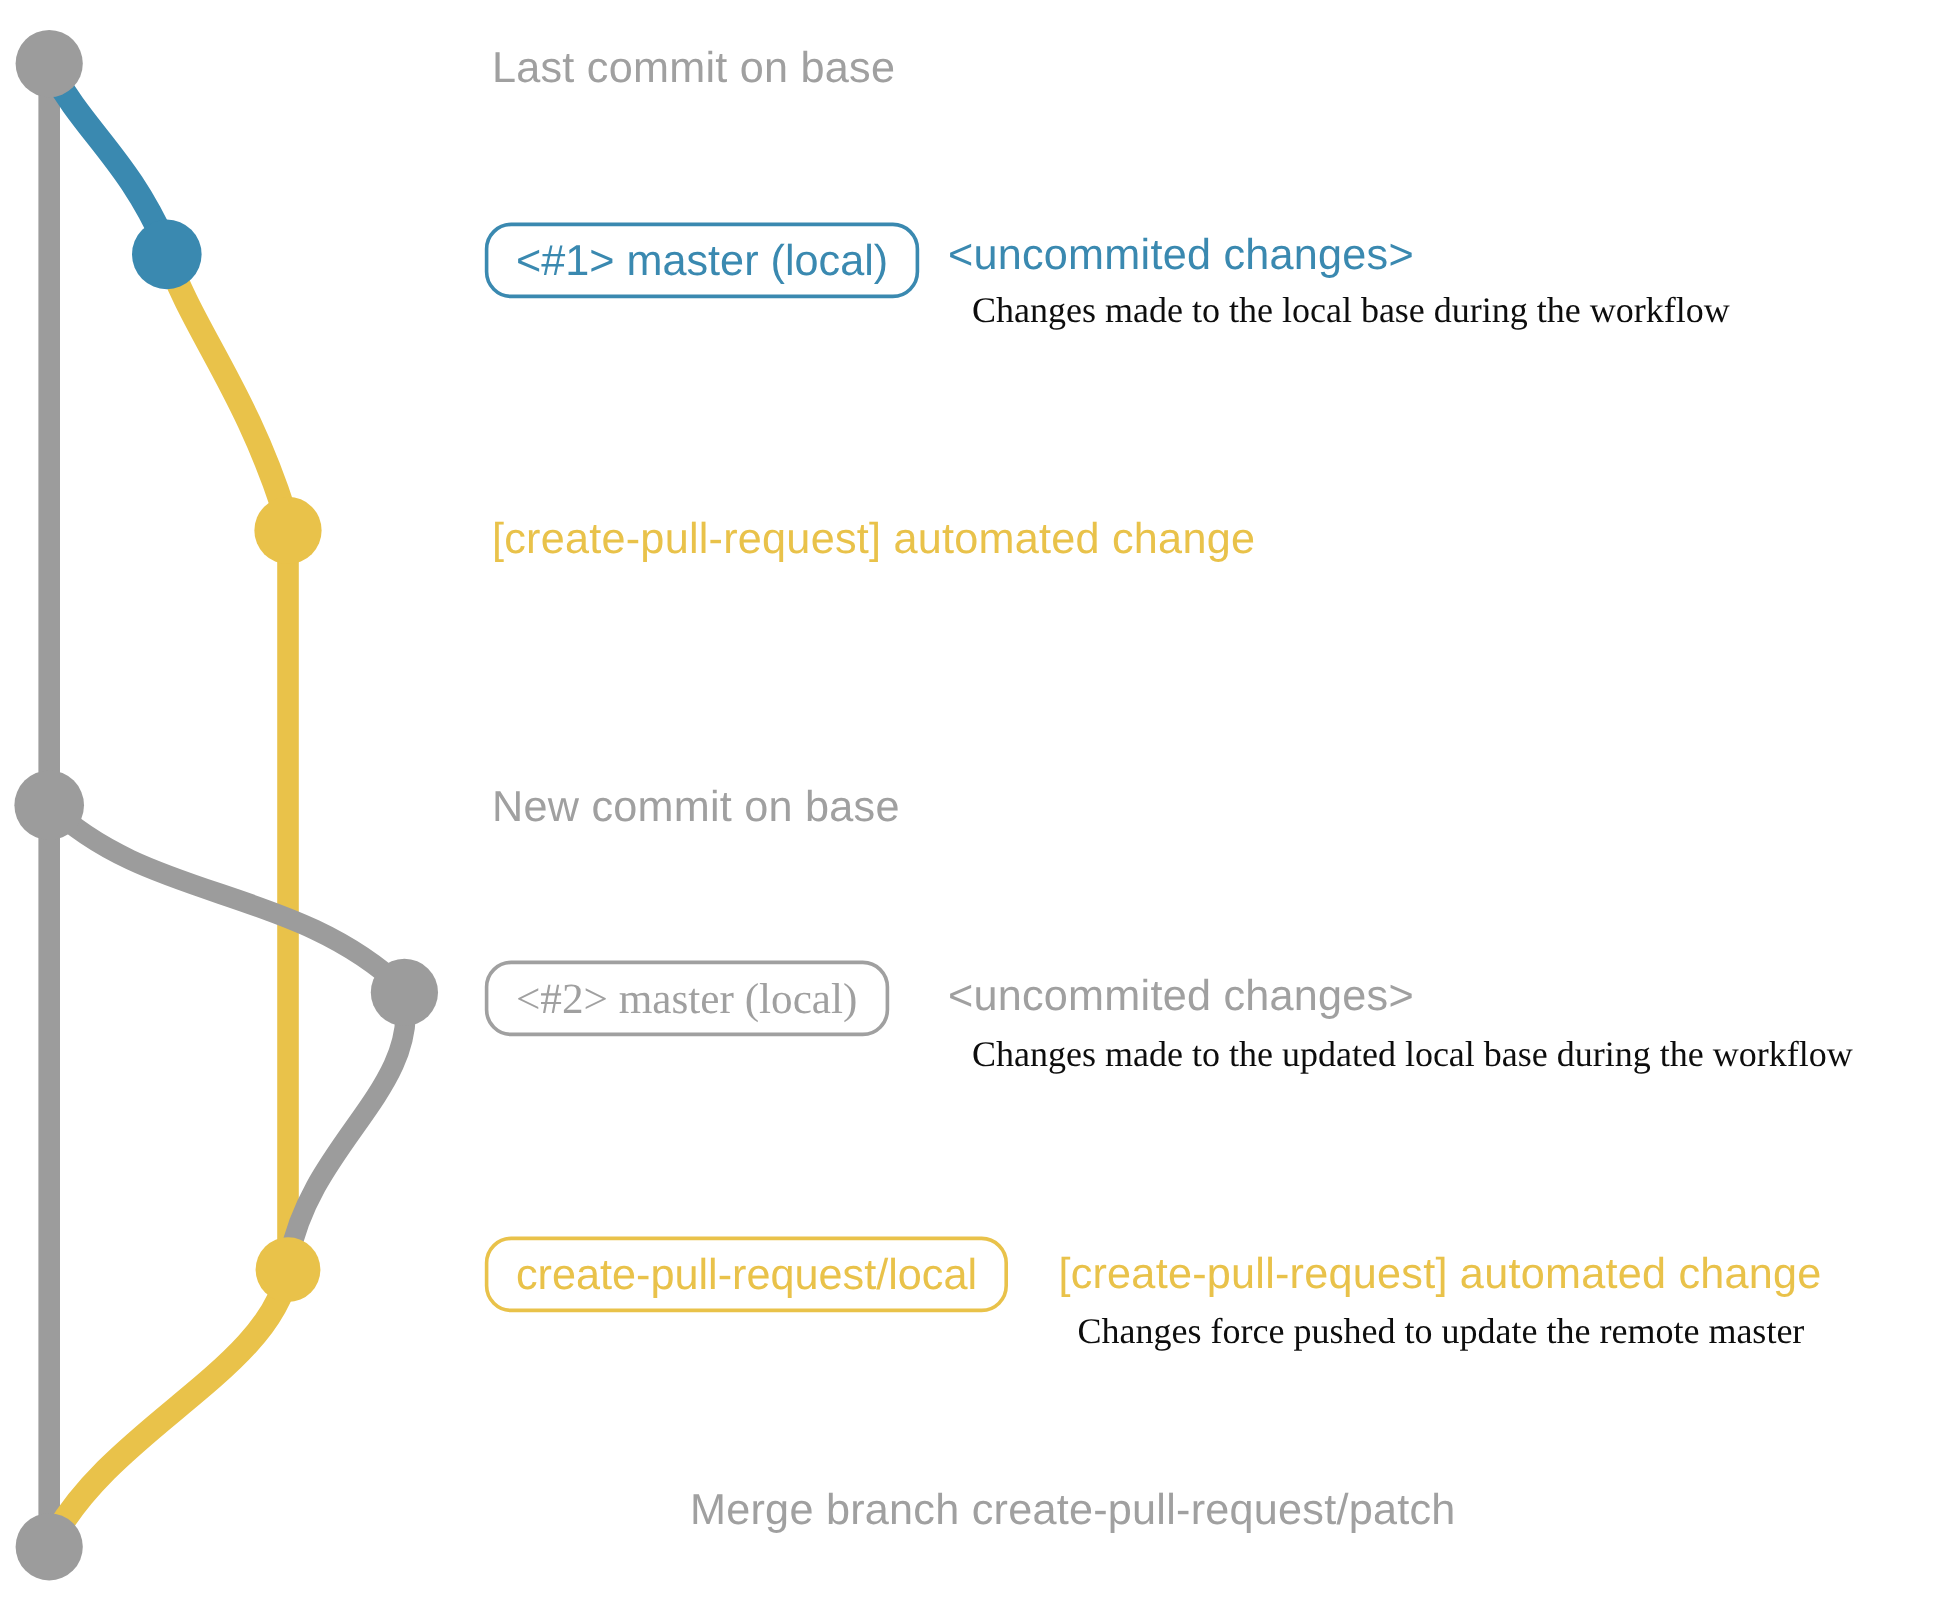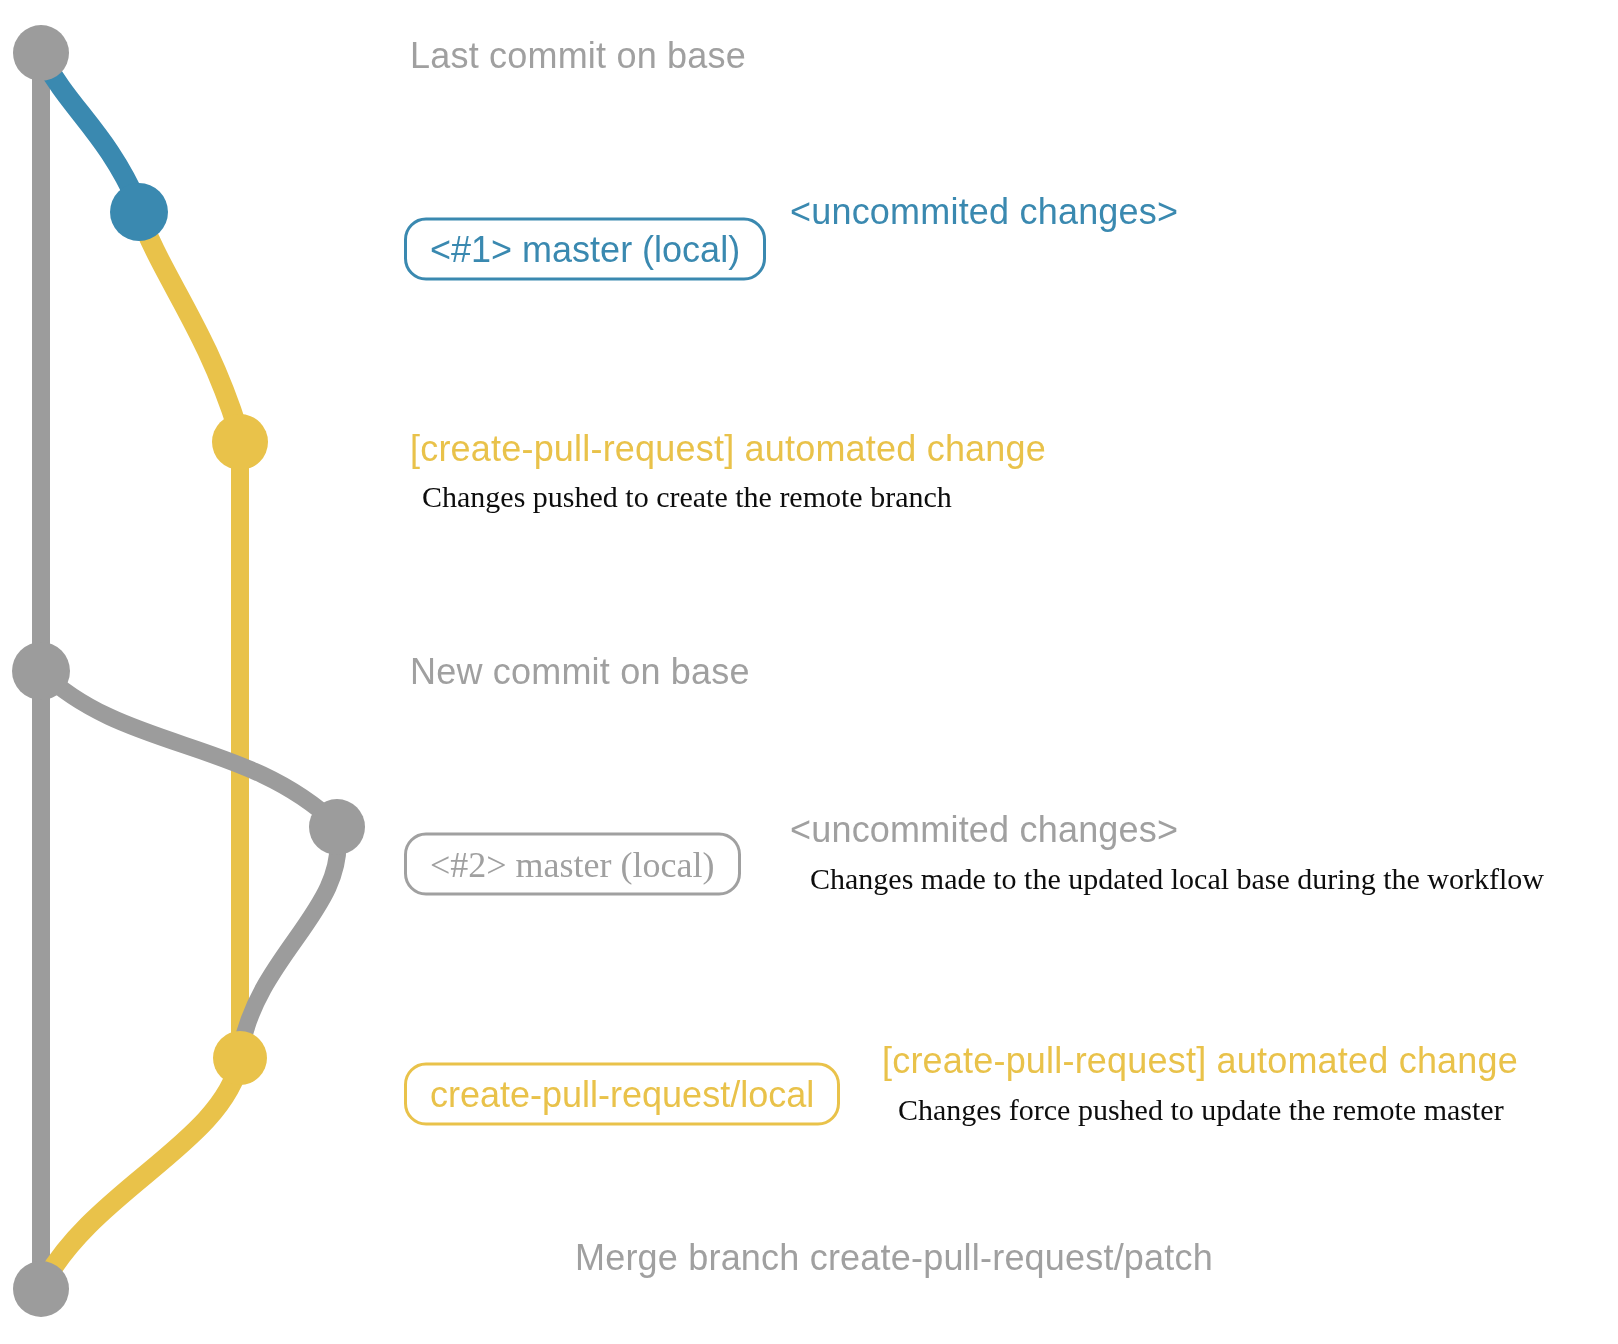--- a/index.html
+++ b/index.html
@@ -53,21 +53,20 @@
     position: absolute;
     transform: translateY(-50%);
     display: inline-flex;
     align-items: center;
     height: 57px;
     padding: 0 23px;
     border: 3px solid;
     border-radius: 22px;
     font-size: 36px;
     white-space: nowrap;
-    margin-top: 32px;
   }
   .badge.b-blue   { border-color: var(--blue);   color: var(--blue); }
   .badge.b-gray   { border-color: var(--graytext); color: var(--graytext); font-family: Liberation Serif, serif; }
   .badge.b-yellow { border-color: var(--yellow); color: var(--yellow); }
 </style>
 </head>
 <body>
 
 <div class="canvas">
 
@@ -93,23 +92,23 @@
     <circle cx="41" cy="671" r="29" class="f-gray"></circle>
     <circle cx="337" cy="827" r="28" class="f-gray"></circle>
     <circle cx="240" cy="1058" r="27" class="f-yellow"></circle>
     <circle cx="41" cy="1289" r="28" class="f-gray"></circle>
   </svg>
 
   <div class="vc sans-label c-gray" style="left:410px; top:56px">Last commit on base</div>
 
   <div class="badge b-blue" style="left:404px; top:217px">&lt;#1&gt; master (local)</div>
   <div class="vc sans-label c-blue" style="left:790px; top:212px">&lt;uncommited changes&gt;</div>
+  <div class="vc serif-note" style="left:810px; top:259px">Changes made to the local base during the workflow</div>
 
   <div class="vc sans-label c-yellow" style="left:410px; top:449px">[create-pull-request] automated change</div>
-  <div class="vc serif-note" style="left:422px; top:497px">Changes pushed to create the remote branch</div>
 
   <div class="vc sans-label c-gray" style="left:410px; top:672px">New commit on base</div>
 
   <div class="badge b-gray" style="left:404px; top:832px">&lt;#2&gt; master (local)</div>
   <div class="vc sans-label c-gray" style="left:790px; top:830px">&lt;uncommited changes&gt;</div>
   <div class="vc serif-note" style="left:810px; top:879px">Changes made to the updated local base during the workflow</div>
 
   <div class="badge b-yellow" style="left:404px; top:1062px">create-pull-request/local</div>
   <div class="vc sans-label c-yellow" style="left:882px; top:1061px">[create-pull-request] automated change</div>
   <div class="vc serif-note" style="left:898px; top:1110px">Changes force pushed to update the remote master</div>

